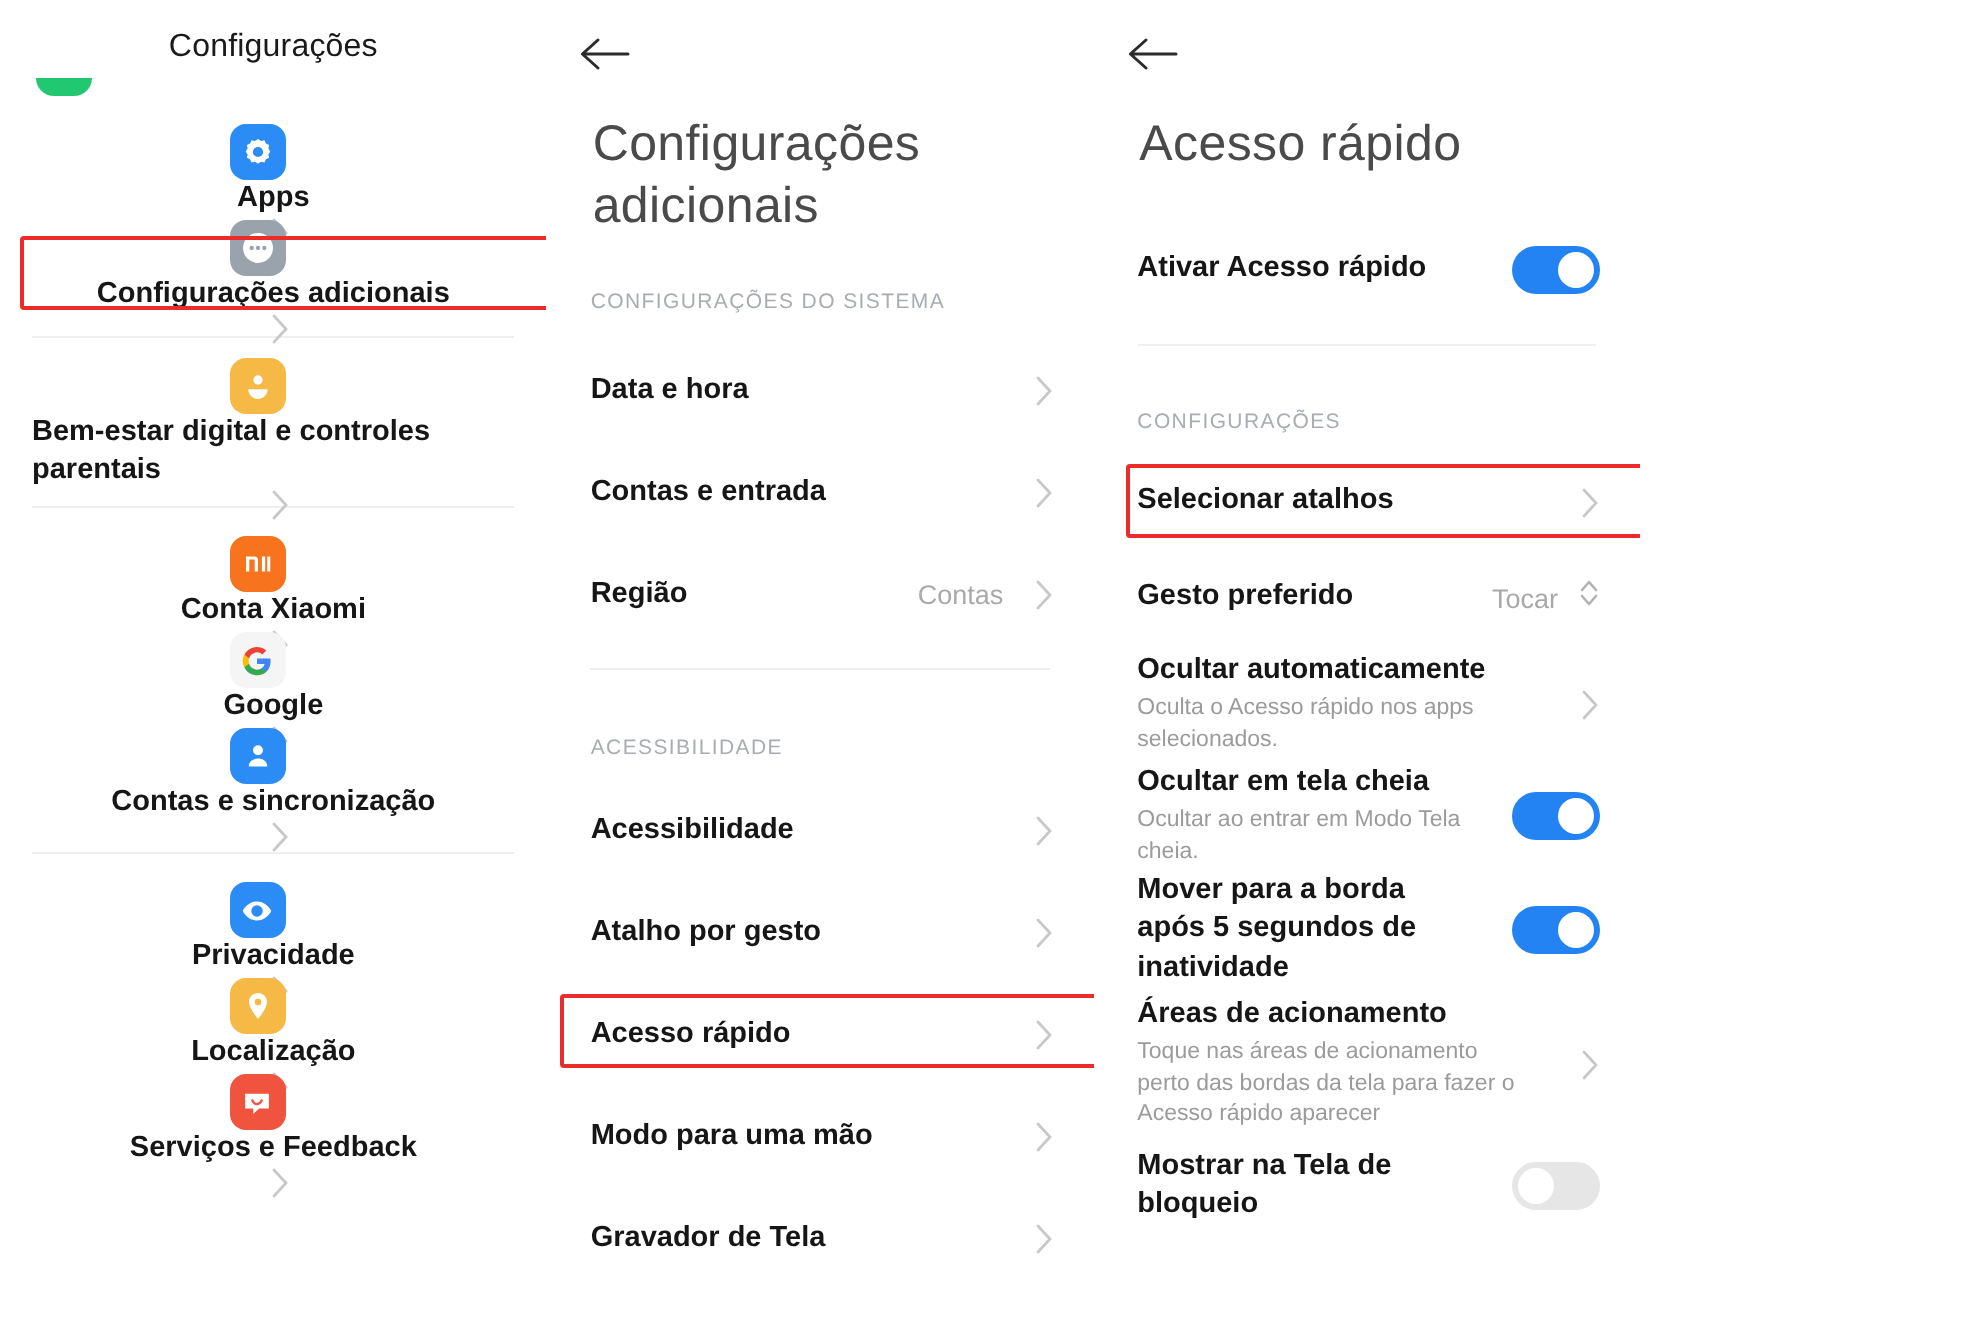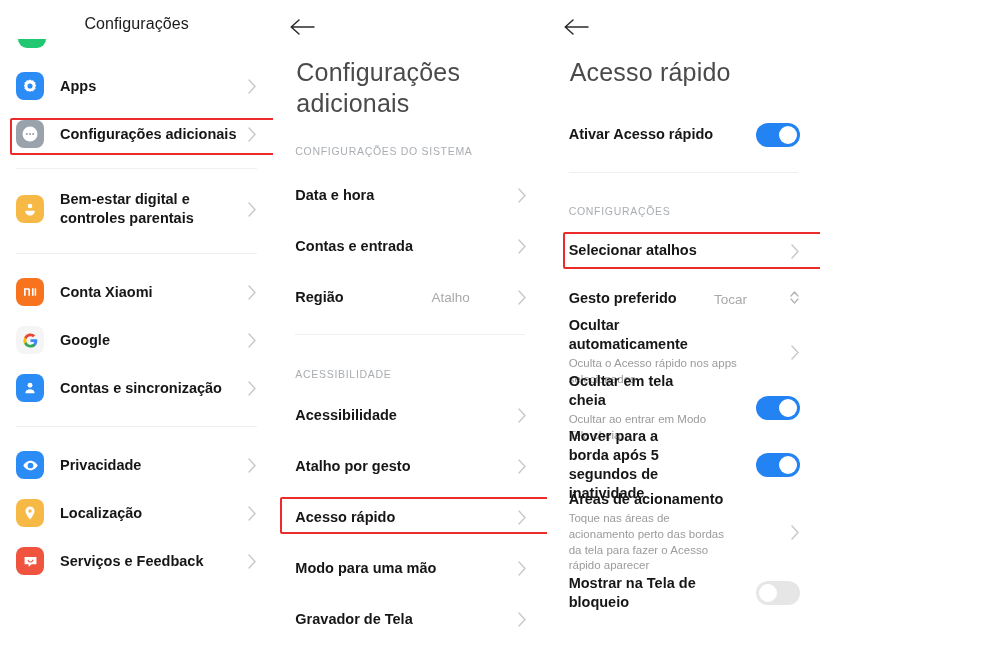--- a/index.html
+++ b/index.html
@@ -26,20 +26,21 @@
     width: 28px; height: 9px;
     background: #22c772;
     border-radius: 0 0 9px 9px;
   }
   .list1 { position: absolute; top: 62px; left: 0; right: 0; }
   .row1 {
     display: flex; align-items: center;
     height: 48px;
     padding: 0 16px 0 16px;
     position: relative;
+    flex-direction: column;
   }
   .row1.tall { height: 60px; }
   .ico {
     width: 28px; height: 28px;
     border-radius: 8px;
     flex: 0 0 28px;
     display: flex; align-items: center; justify-content: center;
     margin-right: 16px;
   }
   .ico svg { display: block; }
@@ -86,21 +87,20 @@
   .sec-head {
     font-size: 10.5px;
     letter-spacing: .7px;
     color: #a9adb2;
     padding: 0 22px;
   }
   .row2 {
     display: flex; align-items: center;
     padding: 0 20px 0 22px;
     min-height: 46px;
-    gap: 32px;
   }
   .row2 .lbl {
     flex: 1;
     font-size: 14.5px;
     color: #161616;
     font-weight: 700;
     line-height: 1.32;
   }
   .row2 .val {
     font-size: 13.5px;
@@ -322,21 +322,21 @@
       <div class="row2" style="height:51px;">
         <div class="lbl">Contas e entrada</div>
         <span class="chev">
           <svg width="9" height="15" viewBox="0 0 9 15">
               <path d="M1 1l6 6.5L1 14" stroke="#c8c8c8" stroke-width="1.4" fill="none" stroke-linecap="round"></path>
             </svg>
         </span>
       </div>
       <div class="row2" style="height:51px;">
         <div class="lbl">Região</div>
-        <span class="val">Atalho</span>
+        <span class="val">Contas</span>
         <span class="chev">
           <svg width="9" height="15" viewBox="0 0 9 15">
               <path d="M1 1l6 6.5L1 14" stroke="#c8c8c8" stroke-width="1.4" fill="none" stroke-linecap="round"></path>
             </svg>
         </span>
       </div>
     </div>
 
     <div class="hr" style="position:absolute; top:334px; left:0; right:0;"></div>
 

